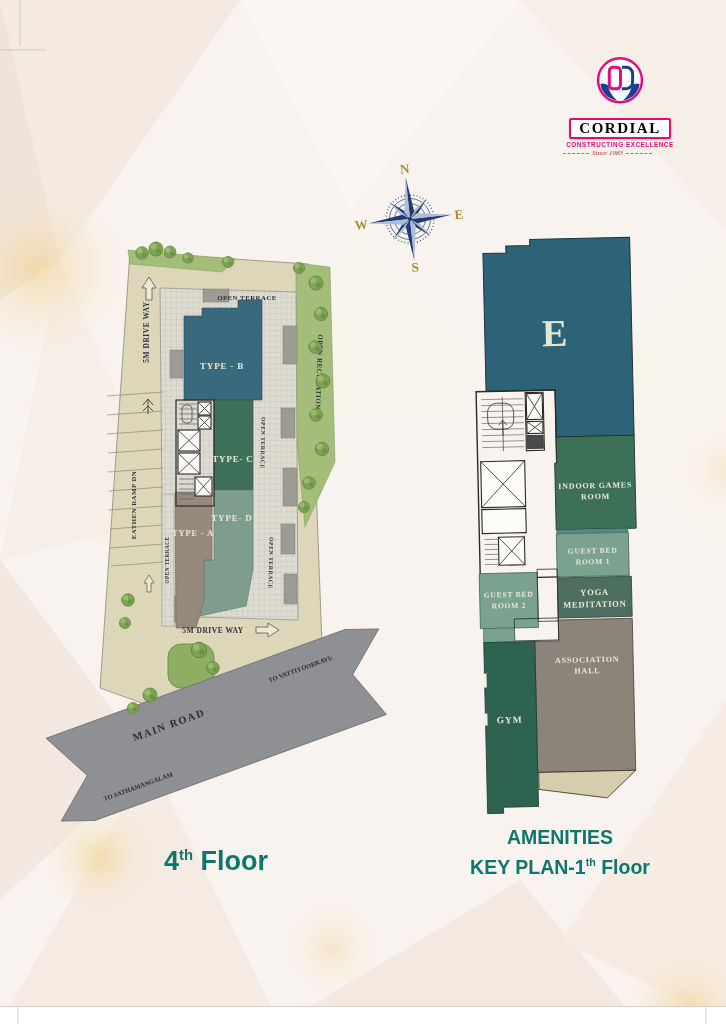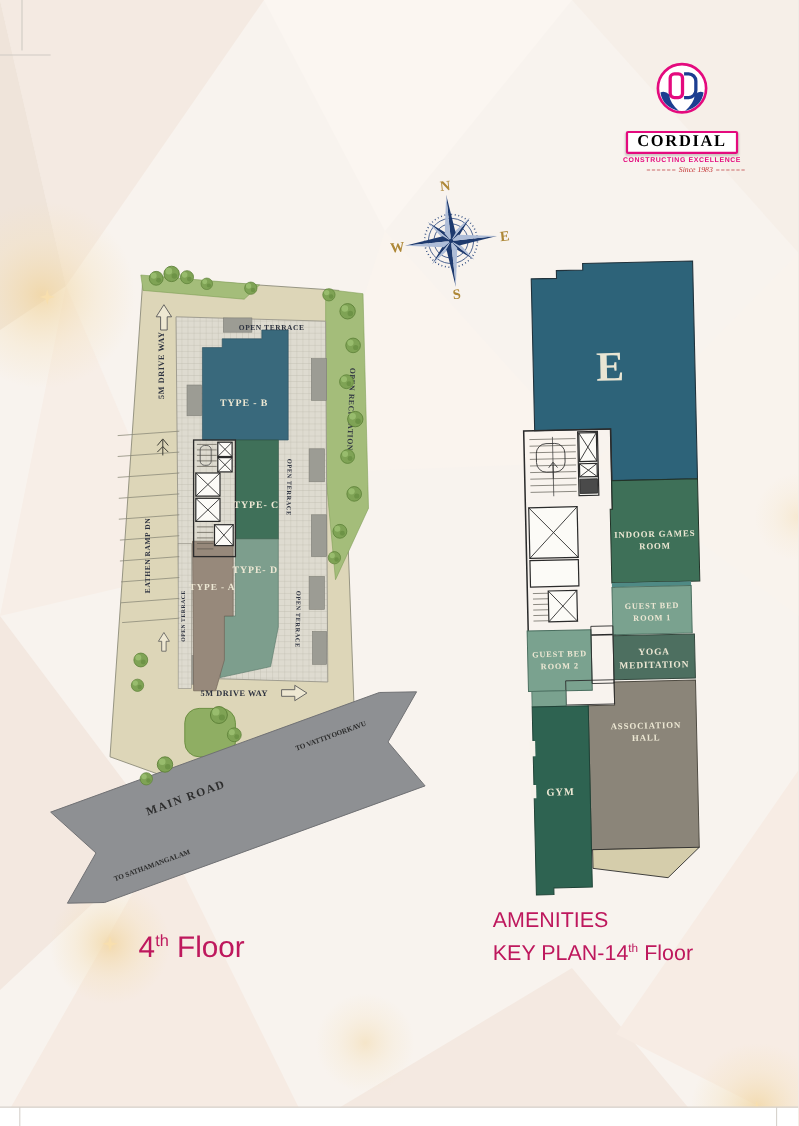--- a/index.html
+++ b/index.html
@@ -8,31 +8,31 @@
   .abs{position:absolute;}
   svg text{font-family:"Liberation Serif","DejaVu Serif",serif;}
   .room-lbl{fill:#ece7d3;font-weight:bold;letter-spacing:.8px;}
   .dark-lbl{fill:#2e3340;font-weight:bold;letter-spacing:.5px;}
   .road-lbl{fill:#2d2d2d;font-weight:bold;}
   .tread{stroke:#55534a;stroke-width:.6;fill:none;}
   .wall{stroke:#2b2b2b;fill:none;}
   .xbox{stroke:#2b2b2b;stroke-width:1.1;fill:#fcfbf7;}
   .xline{stroke:#2b2b2b;stroke-width:.8;}
   
-  .caption{position:absolute;color:#be185d;font-weight:normal;}
+  .caption{position:absolute;text-align:center;color:#0f766e;font-weight:bold;}
   .caption sup{font-size:.55em;}
   #caption-left{left:126px;top:846px;width:180px;font-size:27px;}
   #caption-right{left:448px;top:825px;width:224px;font-size:19.5px;line-height:25px;}
   
   #logo{left:563px;top:56px;width:114px;text-align:center;}
   #logo .name-box{display:inline-block;background:#fff;border:2px solid #e40a7e;border-radius:2px;
       padding:0 8px;font-size:15px;font-weight:bold;letter-spacing:1.5px;color:#000000;
       font-family:"Liberation Serif","DejaVu Serif",serif;box-shadow:0 1px 2px rgba(0,0,0,.18);margin-top:2px;}
   #logo .tagline{font-size:6.3px;font-weight:bold;color:#e40a7e;letter-spacing:.55px;margin-top:2px;}
-  #logo .since-row{display:flex;align-items:center;justify-content:flex-end;gap:3px;margin-top:1px;color:#c23030;}
+  #logo .since-row{display:flex;align-items:center;justify-content:flex-start;gap:3px;margin-top:1px;color:#c23030;}
   #logo .since-row .dash{flex:0 0 26px;border-top:1px dashed #c96a6a;height:0;}
   #logo .since{font-size:7px;font-style:italic;font-family:"Liberation Serif",serif;}
 </style>
 </head>
 <body>
 
 <div id="canvas">
 
   <svg class="abs" style="left:0;top:0" width="726" height="1024" viewBox="0 0 726 1024">
     <defs>
@@ -318,17 +318,17 @@
       <text class="room-lbl" x="584" y="674" font-size="8" text-anchor="middle">HALL</text>
     </g>
   </svg>
 
   <div id="caption-left" class="caption">
     <span>4</span><sup>th</sup><span> Floor</span>
   </div>
   <div id="caption-right" class="caption">
     <div>AMENITIES</div>
     <div>
-      <span>KEY PLAN-14</span><sup>th</sup><span> Floor</span>
+      <span>KEY PLAN-1</span><sup>th</sup><span> Floor</span>
     </div>
   </div>
 
 </div>
 
 </body></html>

